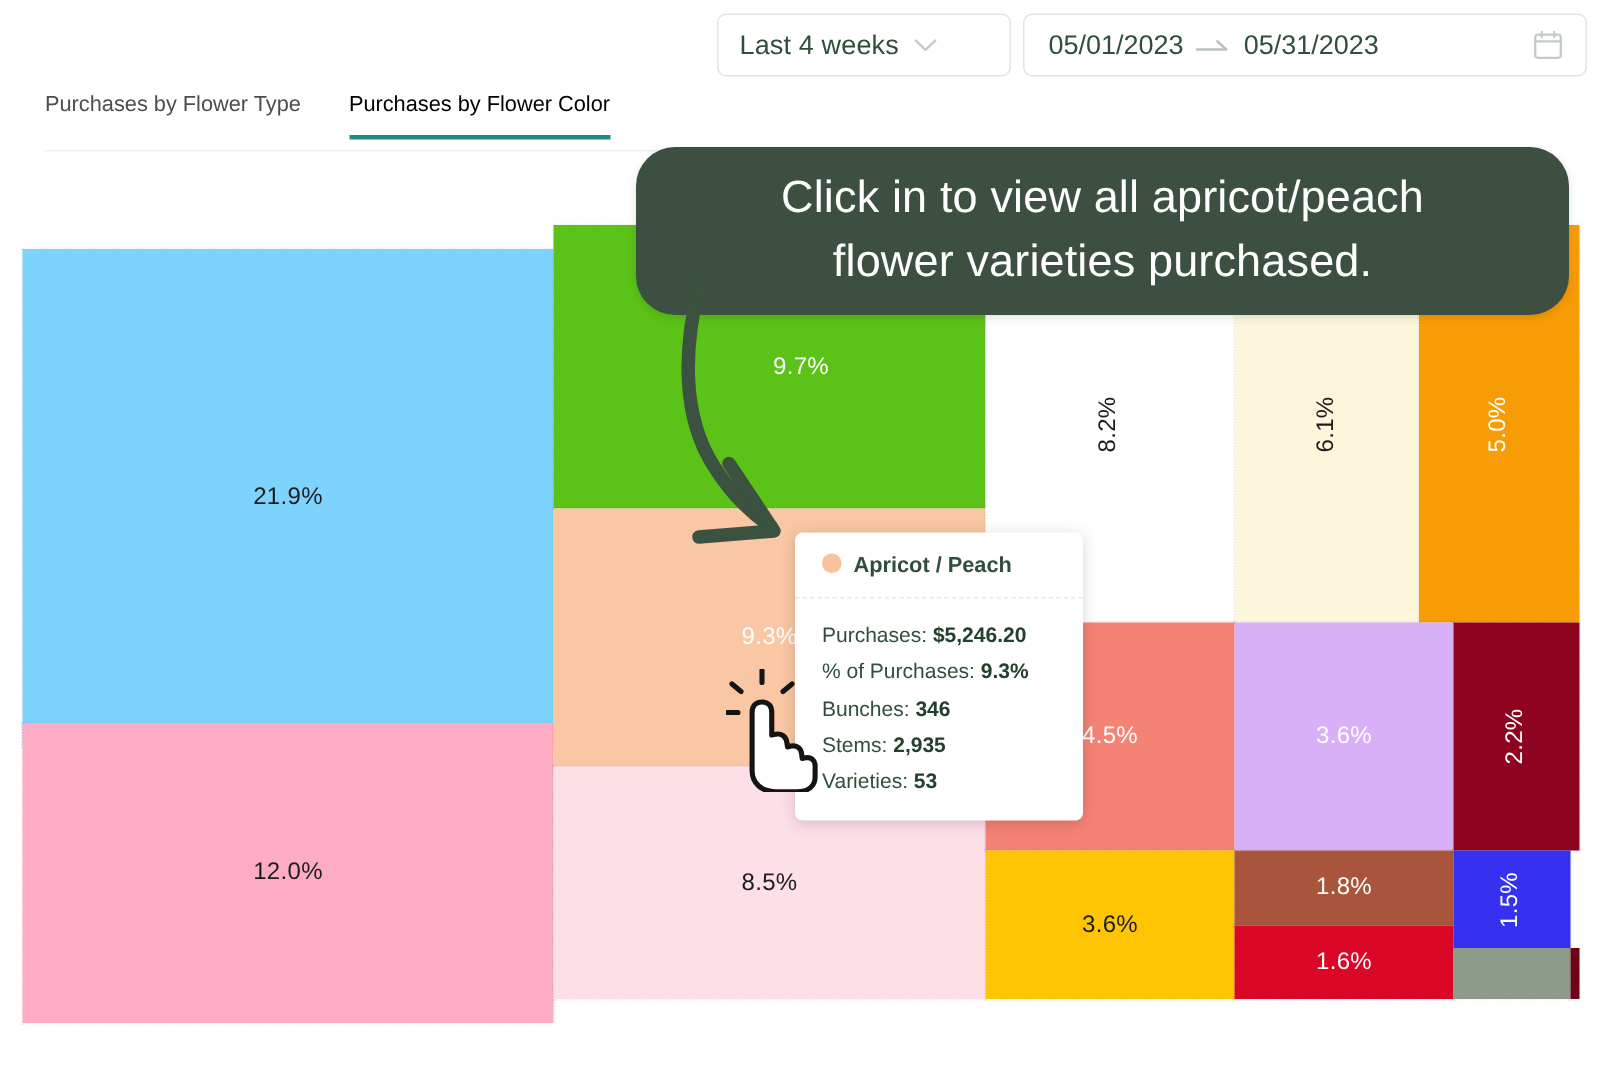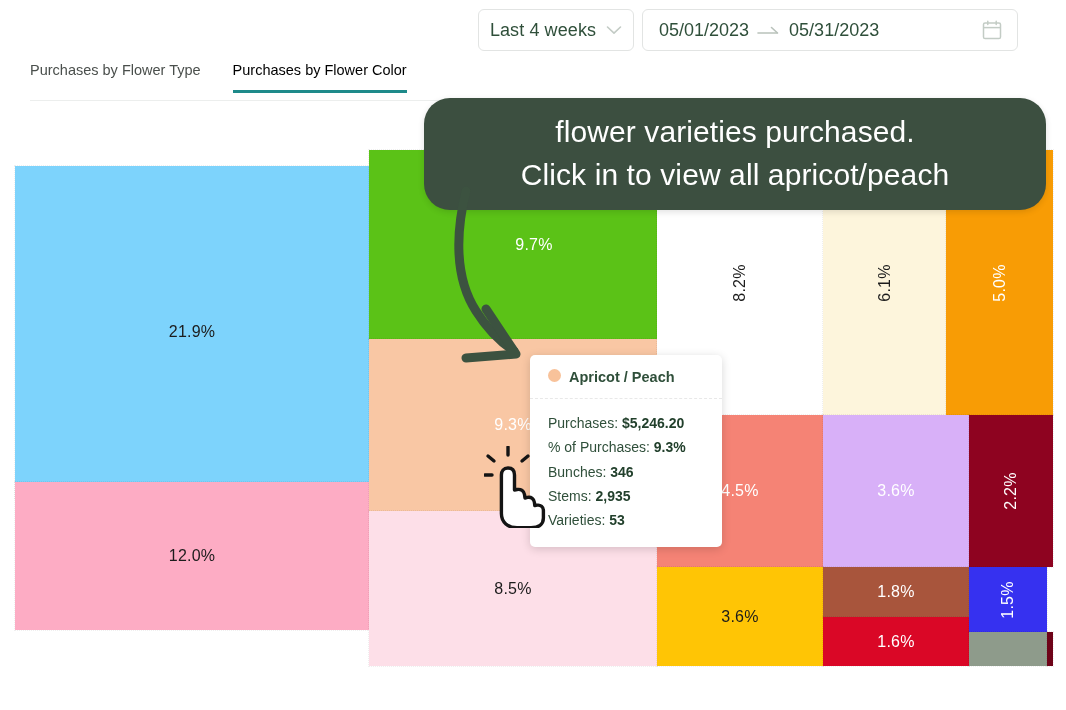--- a/index.html
+++ b/index.html
@@ -19,22 +19,22 @@
     display: flex; align-items: stretch; height: 42px;
   }
   .ctrl-box {
     border: 1px solid #e2e4e3;
     border-radius: 6px;
     background: #fff;
     display: flex; align-items: center;
     height: 42px;
   }
   .range-select {
-    width: 156px; padding: 0 14px;
-    justify-content: center;
+    width: 196px; padding: 0 14px;
+    justify-content: flex-start;
     margin-right: 8px;
   }
   .range-label {
     font-size: 18px; color: #2f4f3a; letter-spacing: .1px;
     white-space: nowrap;
   }
   .chev {
     width: 16px; height: 10px; position: relative; margin-left: 10px;
   }
   .chev svg { display:block; }
@@ -187,21 +187,21 @@
   <div class="tabs">
     <div class="tab">Purchases by Flower Type</div>
     <div class="tab active">Purchases by Flower Color</div>
   </div>
   <div class="tabs-rule"></div>
 
   <div class="treemap" id="treemap">
       <div class="cell dark" style="left: 0px; top: 16px; width: 354px; height: 332px; background: #7dd3fc; align-items: center;">
         <span class="lbl">21.9%</span>
       </div>
-      <div class="cell dark" style="left: 0px; top: 332px; width: 354px; height: 148px; background: rgb(253, 172, 196);">
+      <div class="cell dark" style="left: 0px; top: 332px; width: 354px; height: 200px; background: rgb(253, 172, 196);">
         <span class="lbl">12.0%</span>
       </div>
       <div class="cell light" style="left: 354px; top: 0px; width: 288px; height: 189px; background: rgb(91, 194, 23); padding-left: 42px;">
         <span class="lbl">9.7%</span>
       </div>
       <div class="cell light" style="left: 354px; top: 189px; width: 288px; height: 172px; background: rgb(249, 199, 164);">
         <span class="lbl">9.3%</span>
       </div>
       <div class="cell dark" style="left: 354px; top: 361px; width: 288px; height: 155px; background: rgb(253, 223, 232);">
         <span class="lbl">8.5%</span>
@@ -238,22 +238,22 @@
       </div>
       <div class="cell light" style="left: 954px; top: 482px; width: 78px; height: 34px; background: rgb(142, 155, 139);">
         <span class="lbl"></span>
       </div>
       <div class="cell light" style="left: 1032px; top: 482px; width: 6px; height: 34px; background: rgb(110, 3, 24);">
         <span class="lbl"></span>
       </div>
     </div>
 
   <div class="callout">
+    <div class="line">Click in to view all apricot/peach</div>
     <div class="line">flower varieties purchased.</div>
-    <div class="line">Click in to view all apricot/peach</div>
   </div>
 
   <div class="callout-arrow">
     <svg width="140" height="185" viewBox="0 0 140 185">
       <path d="M26 6 C16 46, 14 92, 36 126 C48 145, 62 158, 74 166" fill="none" stroke="#3c5240" stroke-width="9" stroke-linecap="round" stroke-linejoin="round"></path>
       <path d="M46 124 L76 169 L26 173" fill="none" stroke="#3c5240" stroke-width="9" stroke-linecap="round" stroke-linejoin="round"></path>
     </svg>
   </div>
 
   <div class="tooltip">

